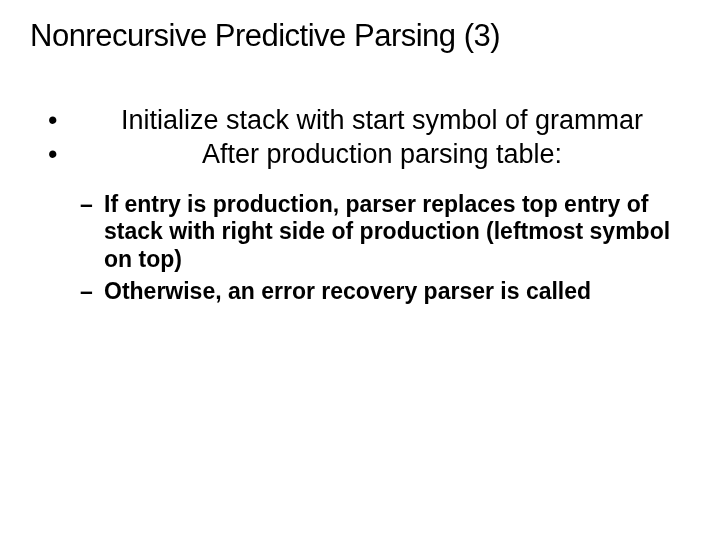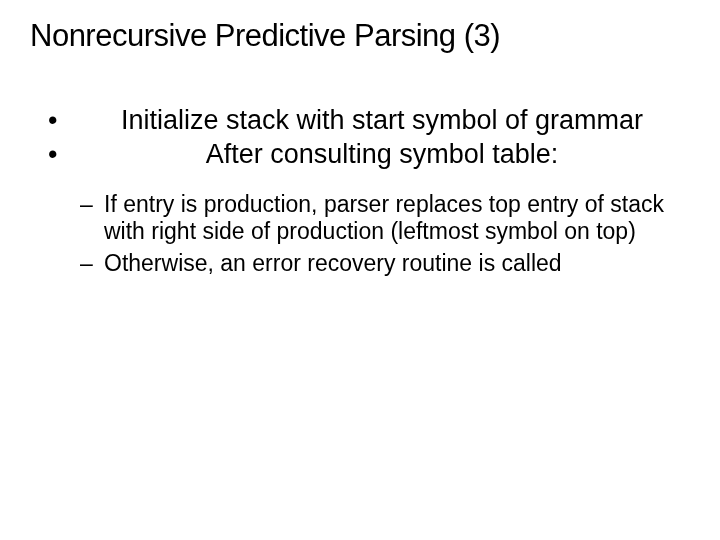--- a/index.html
+++ b/index.html
@@ -37,20 +37,21 @@
       content: "•";
       position: absolute;
       left: 18px;
       top: 0;
       font-size: 27px;
     }
     .sub-list {
       list-style: none;
       padding-left: 0;
       margin-top: 20px;
+      font-weight: bold;
     }
     .sub-item {
       font-size: 23px;
       line-height: 1.2;
       margin-bottom: 4px;
       padding-left: 74px;
       position: relative;
     }
     .sub-item::before {
       content: "–";
@@ -60,19 +61,19 @@
       font-size: 23px;
     }
   </style>
 </head>
 <body>
 
 <h1 class="title">Nonrecursive Predictive Parsing (3)</h1>
 
 <ul class="main-list">
   <li class="main-item">Initialize stack with start symbol of grammar</li>
-  <li class="main-item">After consulting symbol table:</li>
+  <li class="main-item">After production parsing table:</li>
 </ul>
 
 <ul class="sub-list">
   <li class="sub-item">If entry is production, parser replaces top entry of stack with right side of production (leftmost symbol on top)</li>
-  <li class="sub-item">Otherwise, an error recovery routine is called</li>
+  <li class="sub-item">Otherwise, an error recovery parser is called</li>
 </ul>
 
 </body></html>

